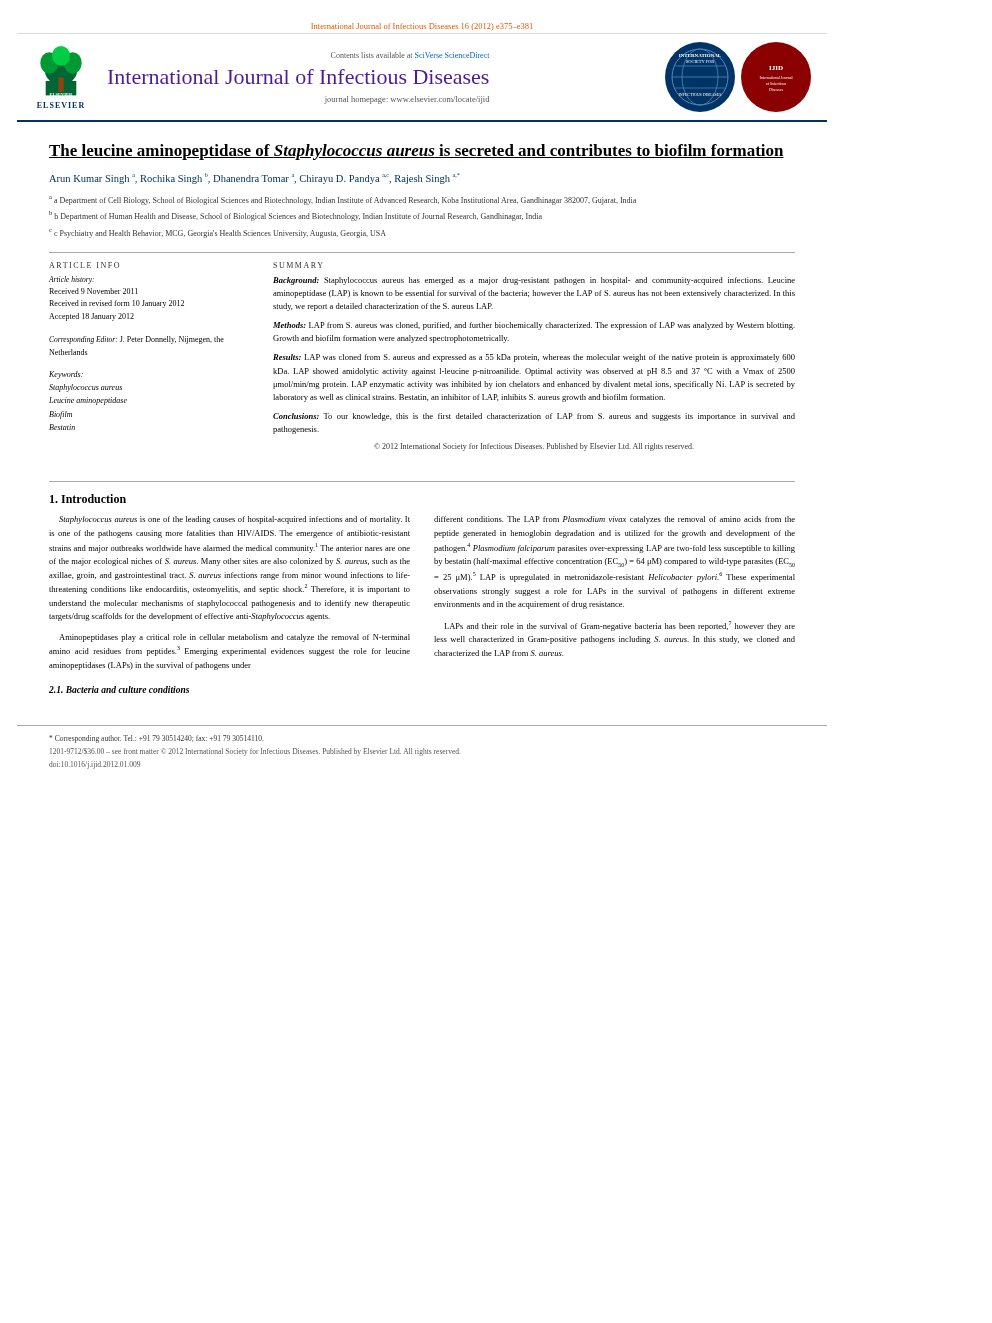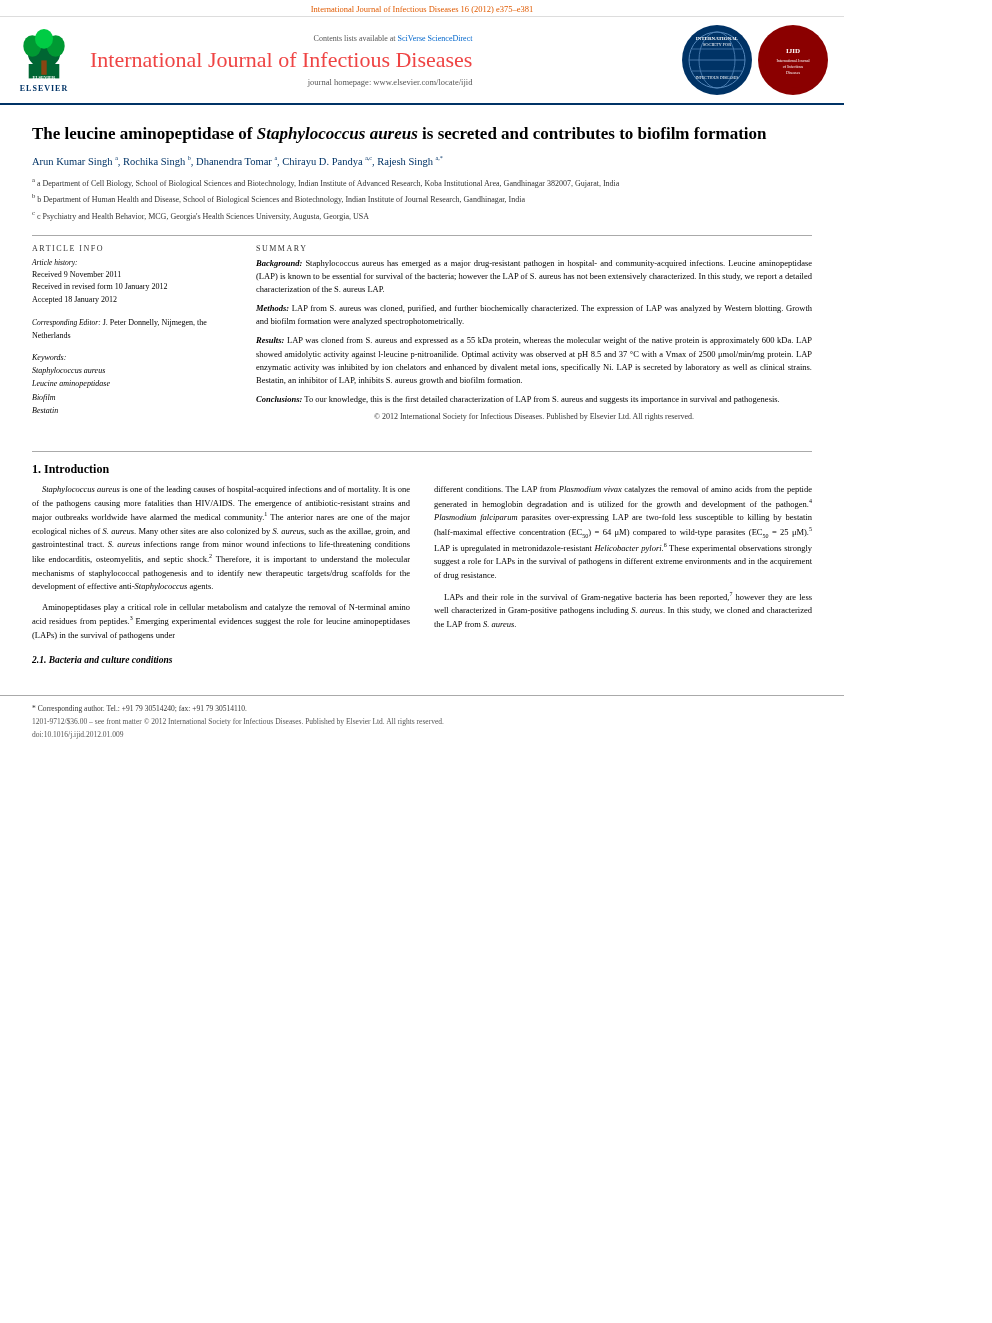--- a/index.html
+++ b/index.html
@@ -8,21 +8,21 @@
       font-size: 9.5px;
       background: #fff;
       color: #000;
       width: 992px;
       min-height: 1323px;
     }
     .page-wrapper {
       width: 844px;
       min-height: 1323px;
       background: #fff;
-      padding: 0;
+      padding: 17px;
     }
     
     .top-bar {
       background: #fff;
       text-align: center;
       padding: 4px 0 2px 0;
       font-size: 8.5px;
       color: #e05a00;
       border-bottom: 1px solid #ddd;
     }
@@ -62,21 +62,21 @@
       flex-direction: column;
       align-items: flex-end;
     }
     .sciverse-line {
       font-size: 8px;
       color: #555;
       margin-bottom: 4px;
     }
     .journal-name {
       font-size: 22px;
-      color: #ef4444;
+      color: #4c1d95;
       font-weight: normal;
       font-family: 'Times New Roman', serif;
     }
     .journal-homepage {
       font-size: 8.5px;
       color: #555;
       margin-top: 4px;
     }
     .journal-header-right {
       display: flex;
@@ -116,20 +116,21 @@
     
     .article-content {
       padding: 18px 32px 16px 32px;
     }
     .article-title {
       font-size: 17px;
       font-weight: bold;
       color: #000;
       margin-bottom: 10px;
       line-height: 1.3;
+      text-decoration: underline;
     }
     .article-title .italic {
       font-style: italic;
     }
     .authors {
       font-size: 10.5px;
       margin-bottom: 8px;
       color: #003366;
     }
     .affiliations {

